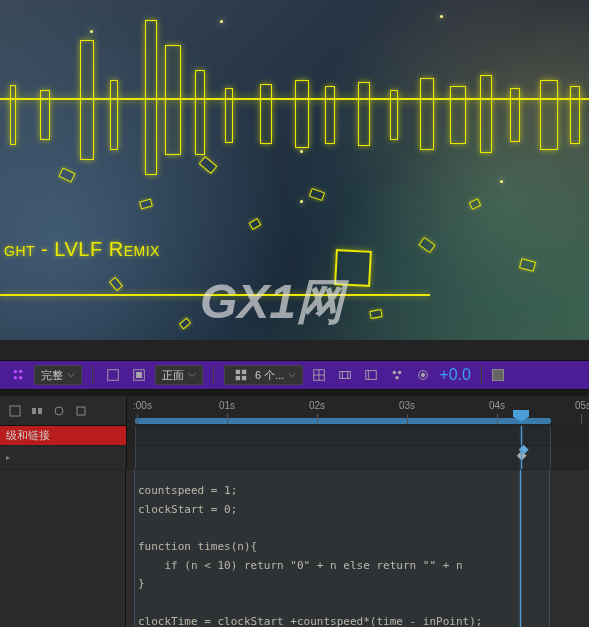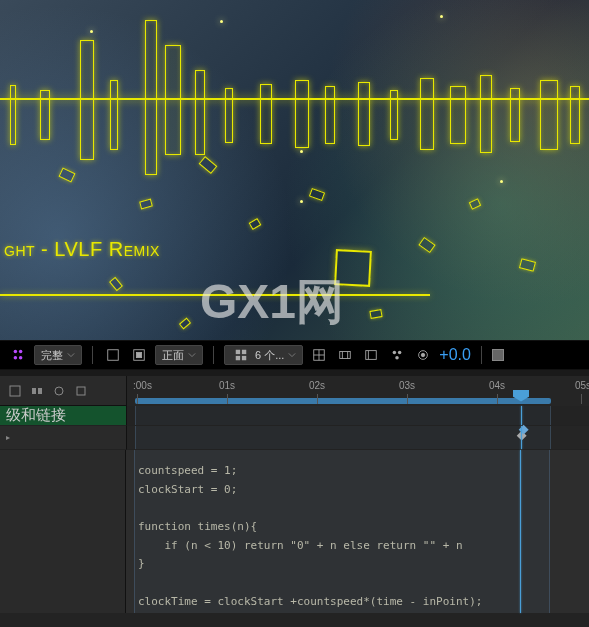--- a/index.html
+++ b/index.html
@@ -46,28 +46,28 @@
     position: absolute; left: 4px; top: 238px;
     color: #e8e800; font-size: 20px; font-variant: small-caps;
     text-shadow: 0 0 4px rgba(232,232,0,.7); letter-spacing: .5px;
   }
   .underline {
     position: absolute; left: 0; top: 294px; width: 430px; height: 2px;
     background: #e8e800; box-shadow: 0 0 6px rgba(232,232,0,.6);
   }
   .watermark {
     position: absolute; top: 270px; left: 200px;
-    color: rgba(230,230,230,.65); font-size: 48px; font-weight: bold; 
+    color: rgba(230,230,230,.65); font-size: 48px; font-weight: bold; font-style: italic;
   }
   .bigbox { position: absolute; top: 250px; left: 335px; width: 36px; height: 36px;
     border: 2px solid #e8e800; box-shadow: 0 0 6px rgba(232,232,0,.5); transform: rotate(3deg); }
 
   .toolbar {
-    height: 30px; background: #000000; border-top: 1px solid #111; border-bottom: 1px solid #111;
-    display: flex; align-items: center; padding: 0 8px; gap: 6px;
+    height: 30px; background: #4c1d95; border-top: 1px solid #111; border-bottom: 1px solid #111;
+    display: flex; align-items: center; padding: 0 8px; gap: 6px; margin-top: 20px;
   }
   .tbtn {
     height: 20px; min-width: 20px; display: flex; align-items: center; justify-content: center;
     color: #aaa; border-radius: 2px; padding: 0 2px;
   }
   .tbtn svg { width: 14px; height: 14px; }
   .dropdown {
     height: 20px; background: #333; border: 1px solid #444;
     display: flex; align-items: center; padding: 0 6px; gap: 4px;
     color: #ccc; font-size: 11px; border-radius: 2px;
@@ -95,22 +95,22 @@
     position: absolute; top: 22px; height: 6px; background: #3a7aaa;
     border-radius: 2px;
   }
   .playhead-head {
     position: absolute; top: 14px; width: 16px; height: 12px;
     background: #4a9fd8; clip-path: polygon(0 0, 100% 0, 100% 60%, 50% 100%, 0 60%);
     transform: translateX(-8px);
   }
 
   .rowlabel {
-    height: 20px; background: #14532d; border-bottom: 1px solid #222;
-    display: flex; align-items: center; padding: 0 6px; font-size: 15px; color: #ccc;
+    height: 20px; background: #b91c1c; border-bottom: 1px solid #222;
+    display: flex; align-items: center; padding: 0 6px; font-size: 11px; color: #ccc;
     width: 126px;
   }
   .rowbody {
     position: absolute; left: 126px; right: 0; height: 20px;
     border-bottom: 1px solid #222; border-left: 1px solid #111;
   }
   .row { position: relative; display: flex; }
 
   .smallrow { height: 24px; display: flex; }
   .smallrow .left { width: 126px; background: #2a2a2a; border-bottom: 1px solid #222; display: flex; align-items: center; padding: 0 6px; gap: 6px; }

